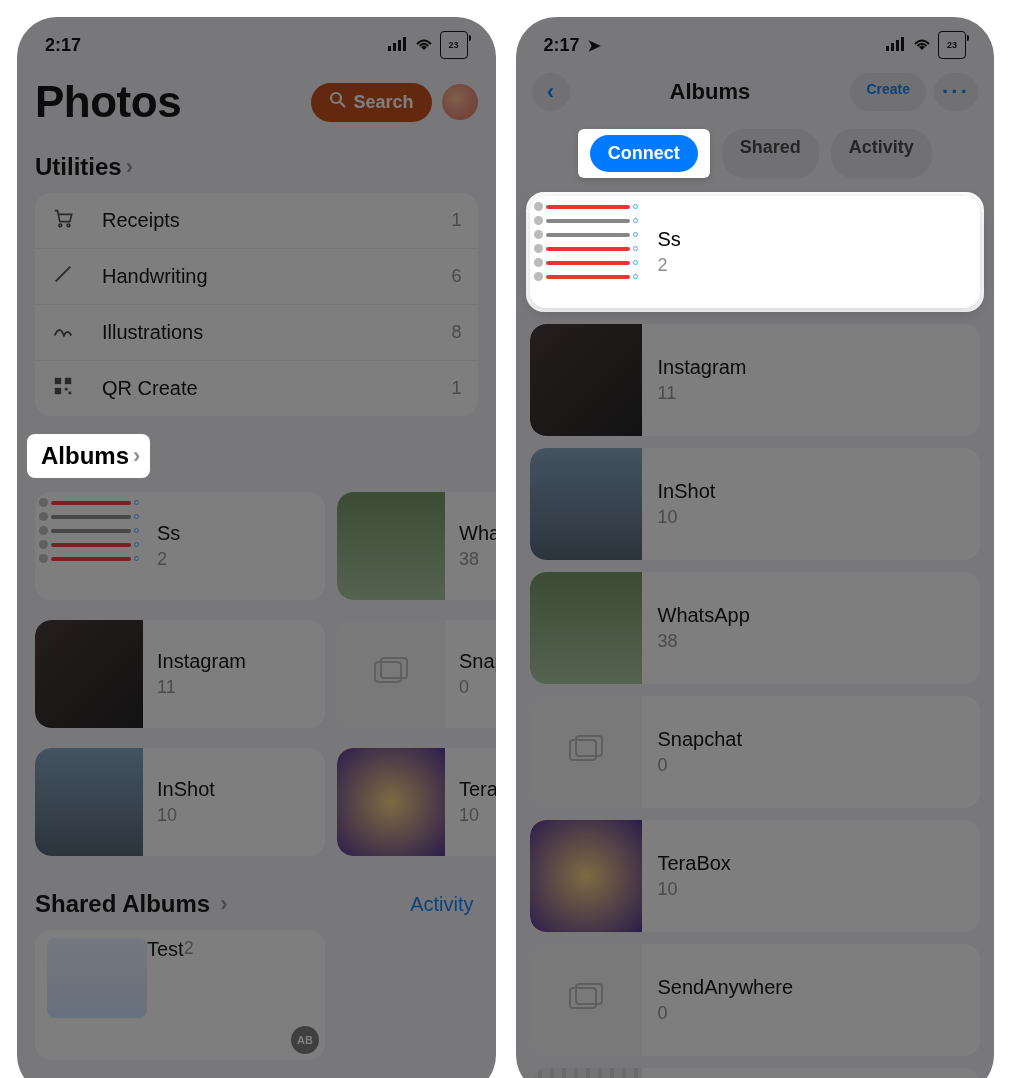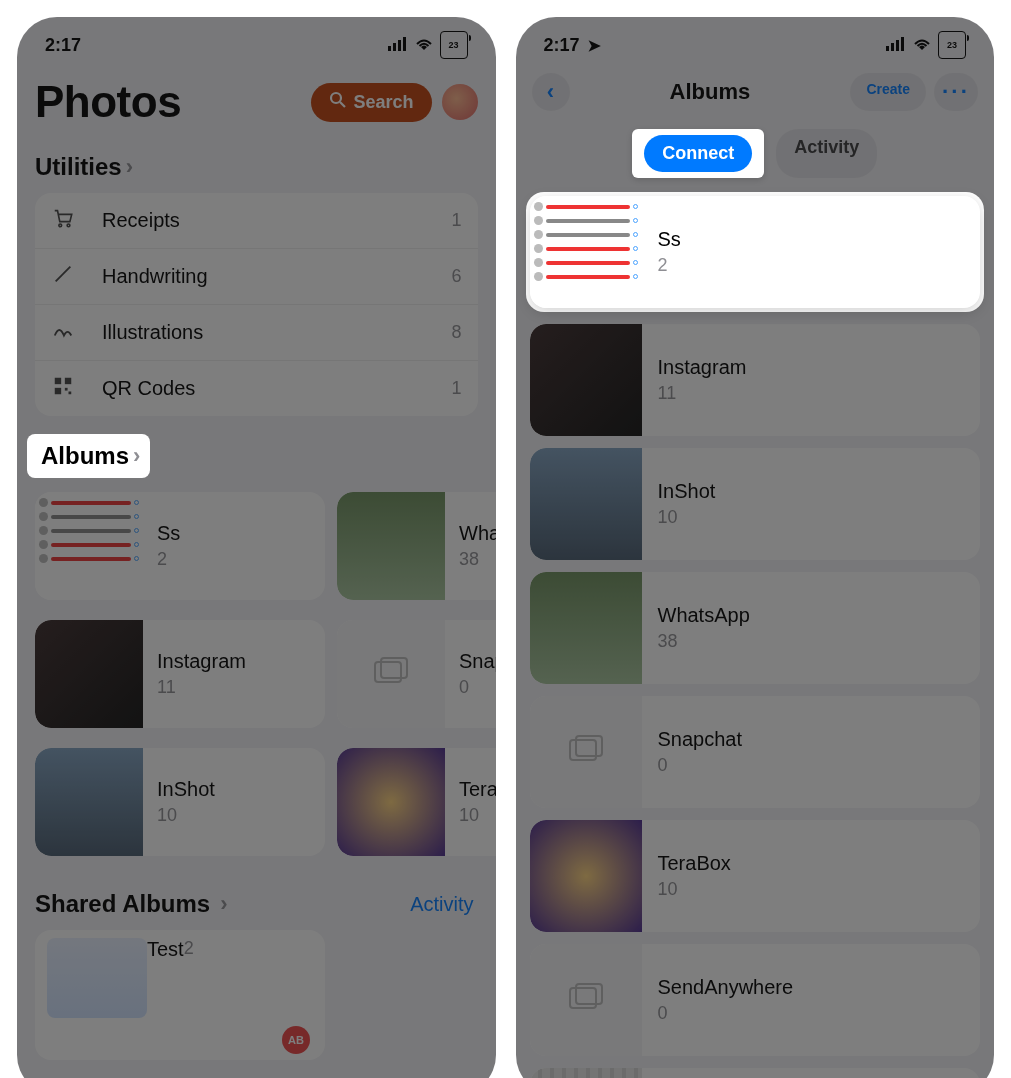--- a/index.html
+++ b/index.html
@@ -78,21 +78,21 @@
   .loc-arrow{ font-size:16px; margin-left:3px; }
 
   
   .contact-lines{ width:100%; height:100%; padding:6px 4px; display:flex; flex-direction:column; gap:5px; }
   .cl{ height:9px; display:flex; align-items:center; gap:3px;}
   .cl .dot{ width:9px; height:9px; border-radius:50%; background:#bbb;}
   .cl .bar{ flex:1; height:4px; background:#e33; border-radius:2px;}
   .cl .bar.g{ background:#888;}
   .cl .ring{ width:5px; height:5px; border:1.5px solid #4aa3ff; border-radius:50%; }
 
-  .ab-badge{ position:absolute; bottom:6px; right:15px; width:28px; height:28px; border-radius:50%; background:#ef4444; color:#fff; font-size:11px; font-weight:700; display:flex; align-items:center; justify-content:center; z-index:2;}
+  .ab-badge{ position:absolute; bottom:6px; right:6px; width:28px; height:28px; border-radius:50%; background:#737373; color:#fff; font-size:11px; font-weight:700; display:flex; align-items:center; justify-content:center; z-index:2;}
   .shared-card{ width:290px; height:130px; position:relative; background:#fff; border-radius:16px; display:flex; padding:8px 12px; margin-left:18px;}
   .shared-thumb{ width:100px; height:80px; background:linear-gradient(#e8f0ff,#cfe2ff); border-radius:8px; margin-bottom:4px;}
 </style>
 </head>
 <body>
 
 <div class="stage">
 
 <div class="phone">
   <div class="dim-overlay"></div>
@@ -175,21 +175,21 @@
     <div class="util-row">
       <span class="util-icon">
         <svg width="22" height="22" viewBox="0 0 24 24" fill="#444">
               <rect x="3" y="3" width="7" height="7"></rect>
               <rect x="14" y="3" width="7" height="7"></rect>
               <rect x="3" y="14" width="7" height="7"></rect>
               <rect x="14" y="14" width="3" height="3"></rect>
               <rect x="18" y="18" width="3" height="3"></rect>
             </svg>
       </span>
-      <span class="util-label">QR Codes</span>
+      <span class="util-label">QR Create</span>
       <span class="util-count">1</span>
     </div>
   </div>
 
   <div class="albums-highlight">
     <div class="section-head">
       <span>Albums</span>
       <span class="chev">›</span>
     </div>
   </div>
@@ -339,20 +339,21 @@
       <div class="more-pill">
         <span>···</span>
       </div>
     </div>
   </div>
 
   <div class="seg-wrap">
     <span class="seg-highlight">
       <span class="seg active">Connect</span>
     </span>
+    <span class="seg">Shared</span>
     <span class="seg">Activity</span>
   </div>
 
   <div class="album-list">
 
     <div class="row-highlight">
       <div class="album-row">
         <div class="thumb contacts">
           <div class="contact-lines">
             <div class="cl">

